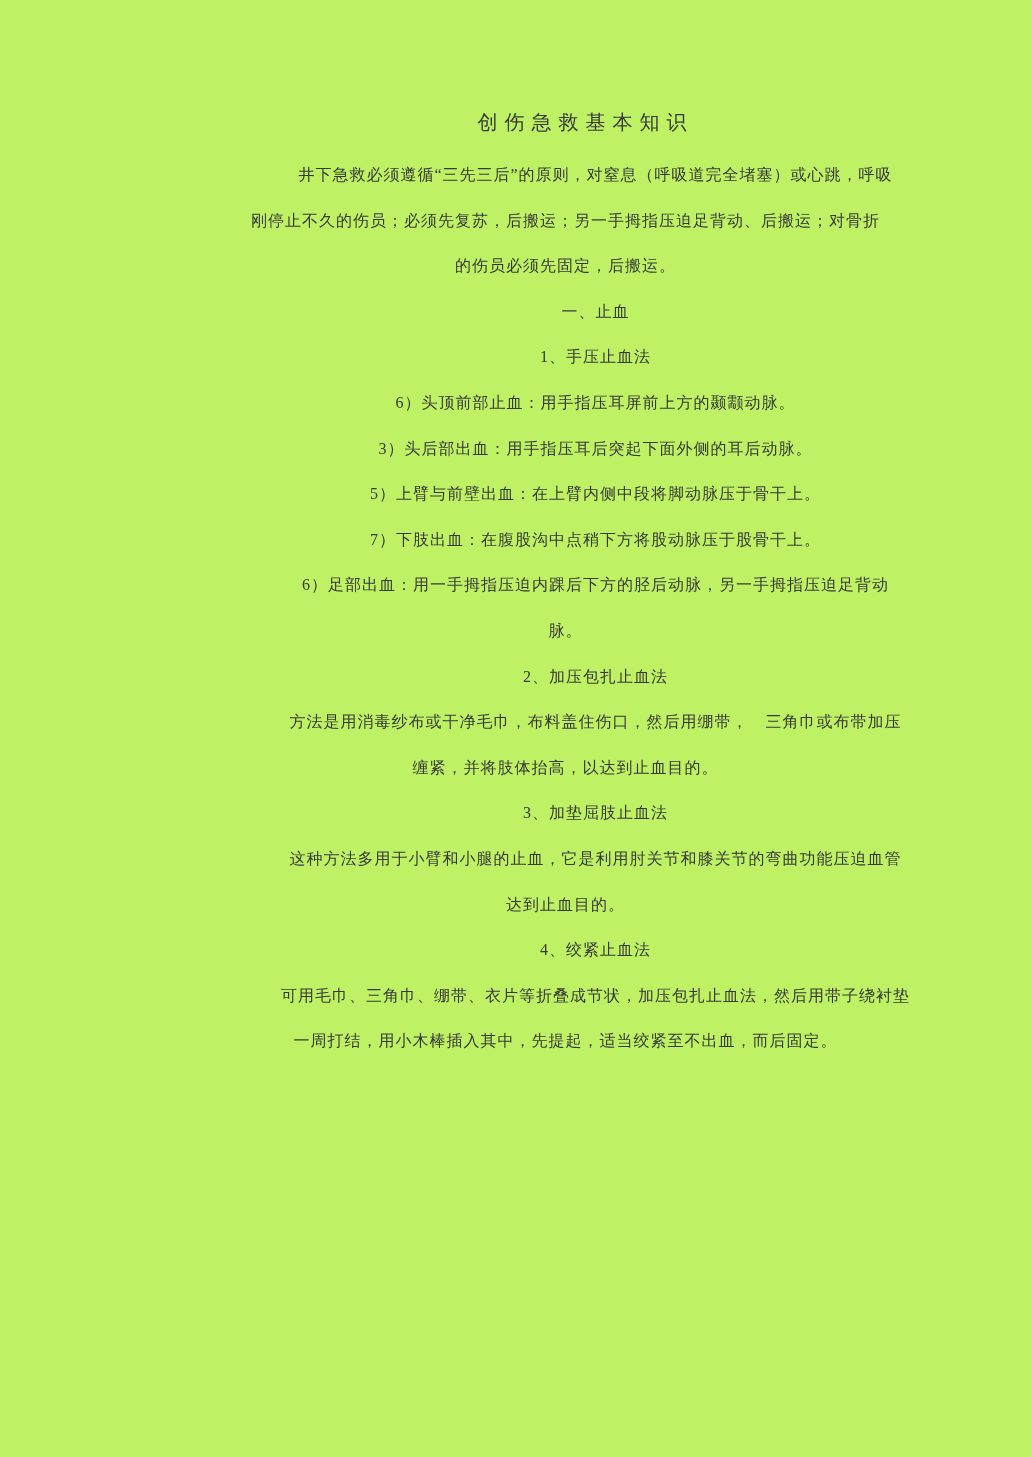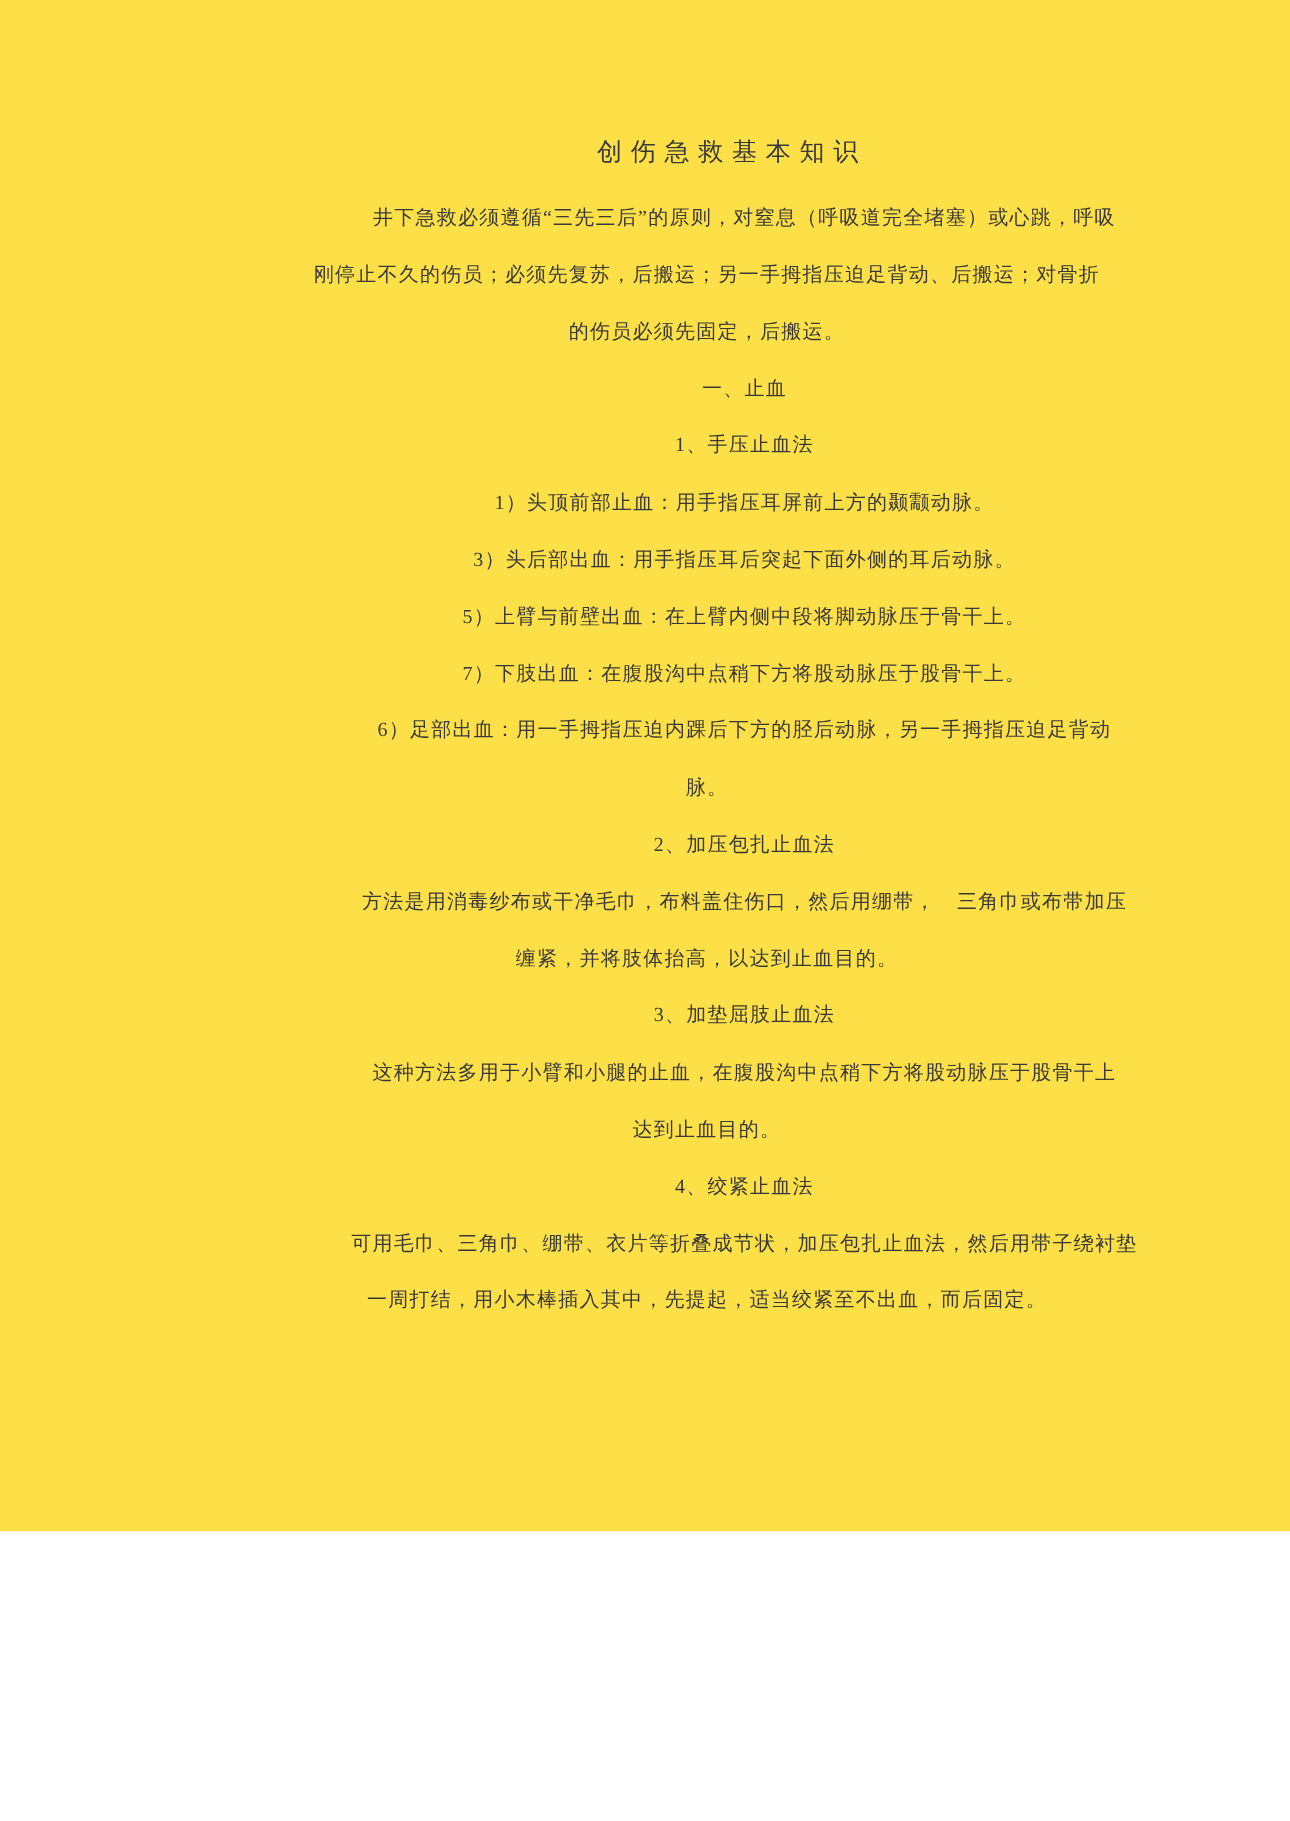--- a/index.html
+++ b/index.html
@@ -9,22 +9,22 @@
   body {
     width: 1032px;
     height: 1457px;
     background: #ffffff;
     overflow: hidden;
   }
   .page {
     position: relative;
     box-sizing: border-box;
     width: 1032px;
-    height: 1225px;
-    background: #fde047;
+    height: 1457px;
+    background: #bef264;
     padding: 100px 31px 0 130px;
     font-family: "Liberation Serif", "DejaVu Serif", serif;
     color: #383838;
   }
   .title {
     margin: 0 0 7px 0;
     font-size: 20px;
     font-weight: normal;
     letter-spacing: 7px;
     line-height: 45px;
@@ -48,28 +48,28 @@
 <body>
 
 <div class="page">
   <h1 class="title">创伤急救基本知识</h1>
 
   <div class="line indent">井下急救必须遵循“三先三后”的原则，对窒息（呼吸道完全堵塞）或心跳，呼吸</div>
   <div class="line">刚停止不久的伤员；必须先复苏，后搬运；另一手拇指压迫足背动、后搬运；对骨折</div>
   <div class="line">的伤员必须先固定，后搬运。</div>
   <div class="line indent">一、止血</div>
   <div class="line indent">1、手压止血法</div>
-  <div class="line indent">1）头顶前部止血：用手指压耳屏前上方的颞颥动脉。</div>
+  <div class="line indent">6）头顶前部止血：用手指压耳屏前上方的颞颥动脉。</div>
   <div class="line indent">3）头后部出血：用手指压耳后突起下面外侧的耳后动脉。</div>
   <div class="line indent">5）上臂与前壁出血：在上臂内侧中段将脚动脉压于骨干上。</div>
   <div class="line indent">7）下肢出血：在腹股沟中点稍下方将股动脉压于股骨干上。</div>
   <div class="line indent">6）足部出血：用一手拇指压迫内踝后下方的胫后动脉，另一手拇指压迫足背动</div>
   <div class="line">脉。</div>
   <div class="line indent">2、加压包扎止血法</div>
   <div class="line indent">方法是用消毒纱布或干净毛巾，布料盖住伤口，然后用绷带，　三角巾或布带加压</div>
   <div class="line">缠紧，并将肢体抬高，以达到止血目的。</div>
   <div class="line indent">3、加垫屈肢止血法</div>
-  <div class="line indent">这种方法多用于小臂和小腿的止血，在腹股沟中点稍下方将股动脉压于股骨干上</div>
+  <div class="line indent">这种方法多用于小臂和小腿的止血，它是利用肘关节和膝关节的弯曲功能压迫血管</div>
   <div class="line">达到止血目的。</div>
   <div class="line indent">4、绞紧止血法</div>
   <div class="line indent">可用毛巾、三角巾、绷带、衣片等折叠成节状，加压包扎止血法，然后用带子绕衬垫</div>
   <div class="line">一周打结，用小木棒插入其中，先提起，适当绞紧至不出血，而后固定。</div>
 </div>
 
 </body></html>

